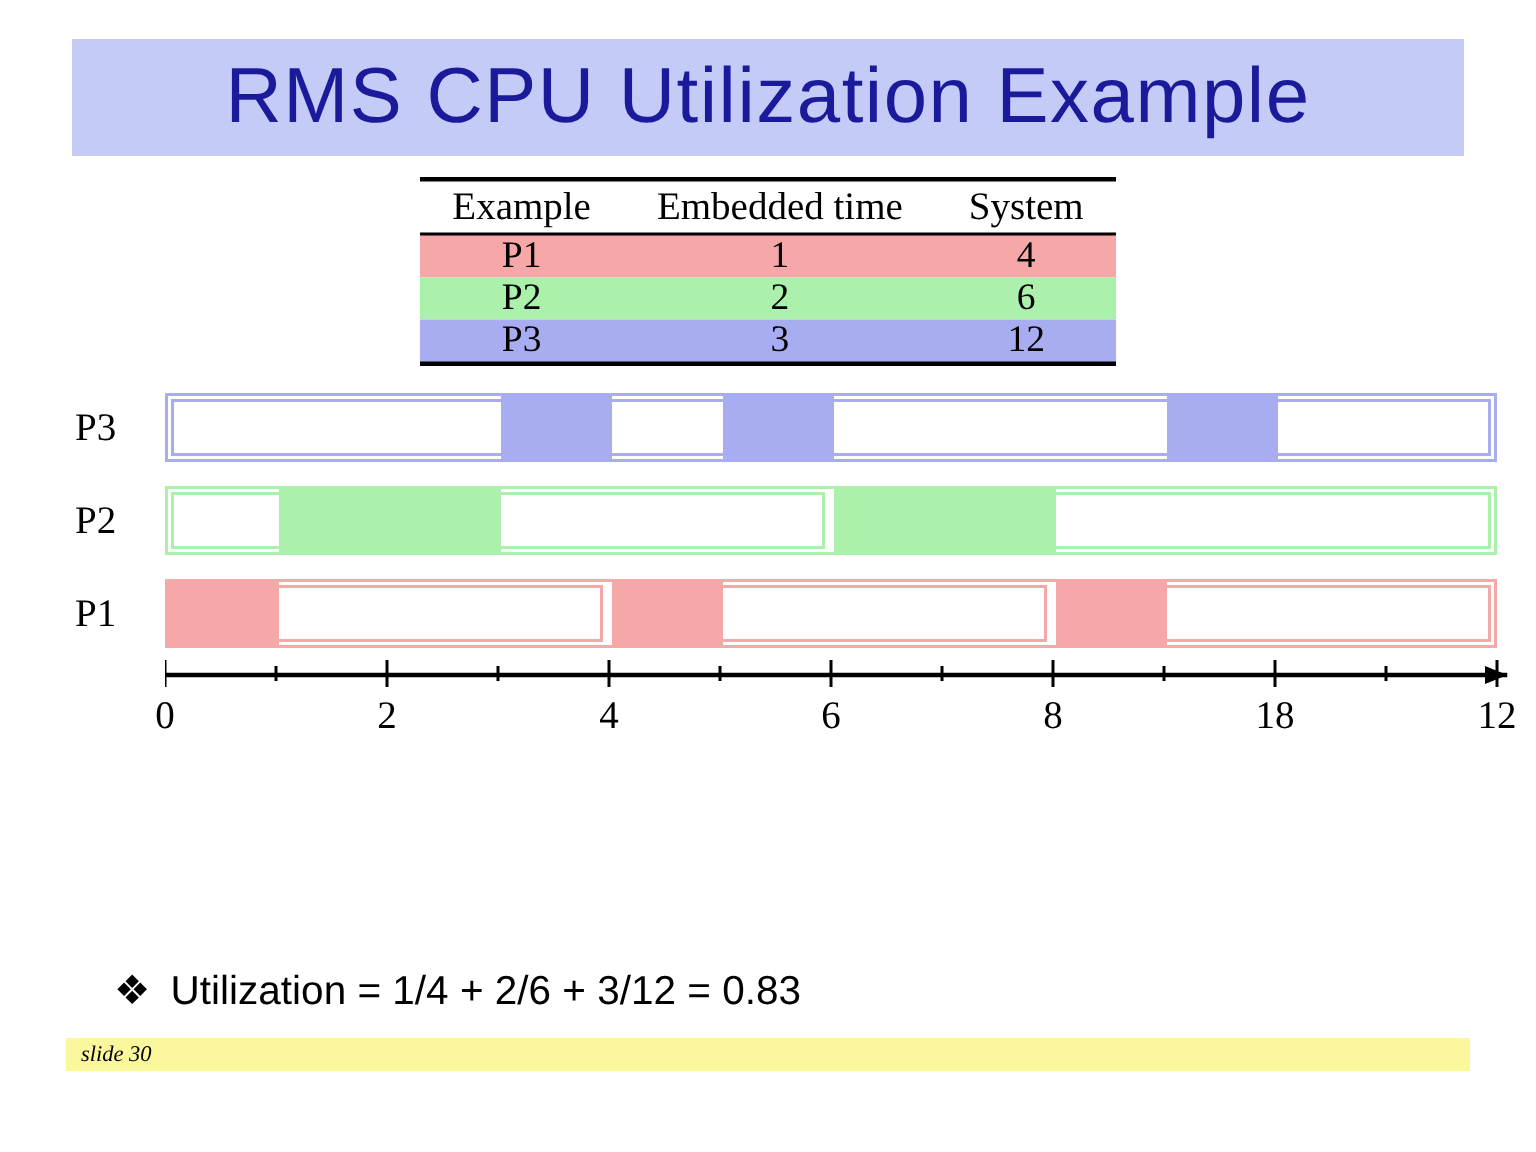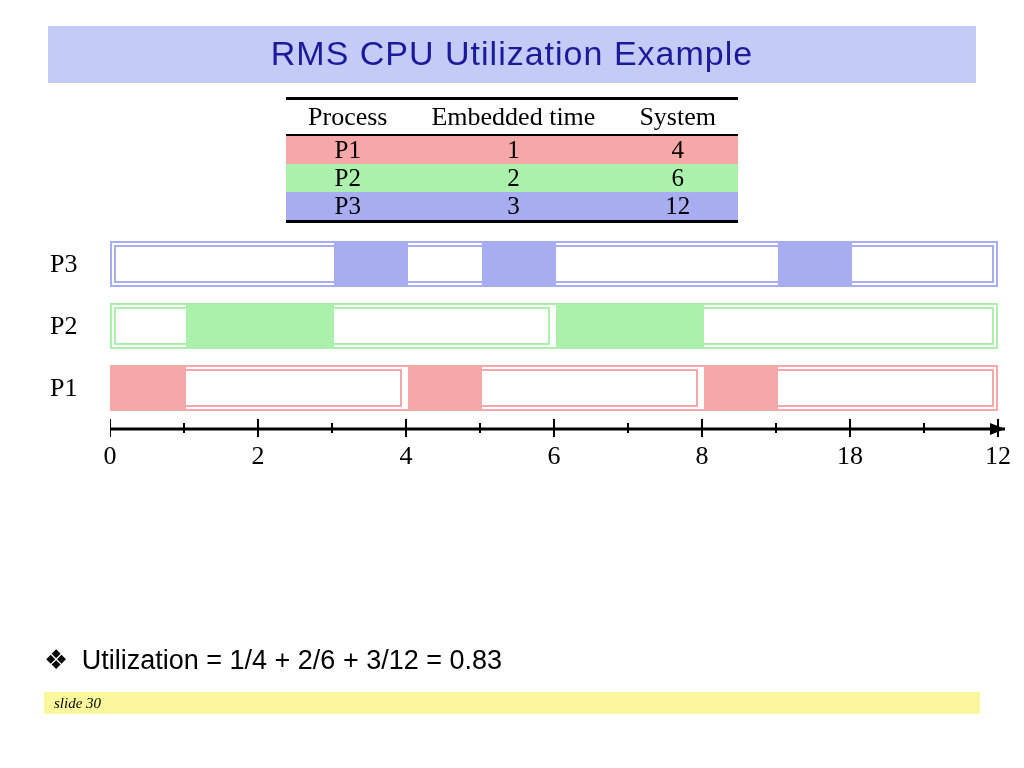--- a/index.html
+++ b/index.html
@@ -14,21 +14,21 @@
     position: relative;
   }
   .title-band {
     margin: 26px 48px 14px 48px;
     background: #c5cbf7;
     padding: 8px 0 10px 0;
     text-align: center;
   }
   .title-text {
     font-family: "Comic Sans MS", cursive, sans-serif;
-    font-size: 34px;
+    font-size: 52px;
     color: #1a1a9a;
     letter-spacing: 1px;
   }
   .proc-table {
     margin: 10px auto 18px auto;
     border-collapse: collapse;
     font-family: "Times New Roman", serif;
     font-size: 26px;
   }
   .proc-table th {
@@ -106,21 +106,21 @@
   .tick-label {
     position: absolute;
     top: 200px;
     font-family: "Times New Roman", serif;
     font-size: 26px;
     transform: translateX(-50%);
   }
 
   .util-line {
     position: absolute;
-    left: 44px;
+    left: 76px;
     top: 644px;
     font-size: 27px;
     font-family: Arial, sans-serif;
   }
   .bullet {
     font-family: Arial, sans-serif;
     margin-right: 6px;
   }
 
   .footer {
@@ -143,21 +143,21 @@
 </head>
 <body>
 
 <div class="title-band">
   <span class="title-text">RMS CPU Utilization Example</span>
 </div>
 
 <table class="proc-table">
   <tbody>
       <tr class="tbl-top">
-    <th>Process</th>
+    <th>Example</th>
     <th>Embedded time</th>
     <th>System</th>
   </tr>
   <tr class="row-p1 tbl-mid">
     <td>P1</td>
     <td>1</td>
     <td>4</td>
   </tr>
   <tr class="row-p2">
     <td>P2</td>

